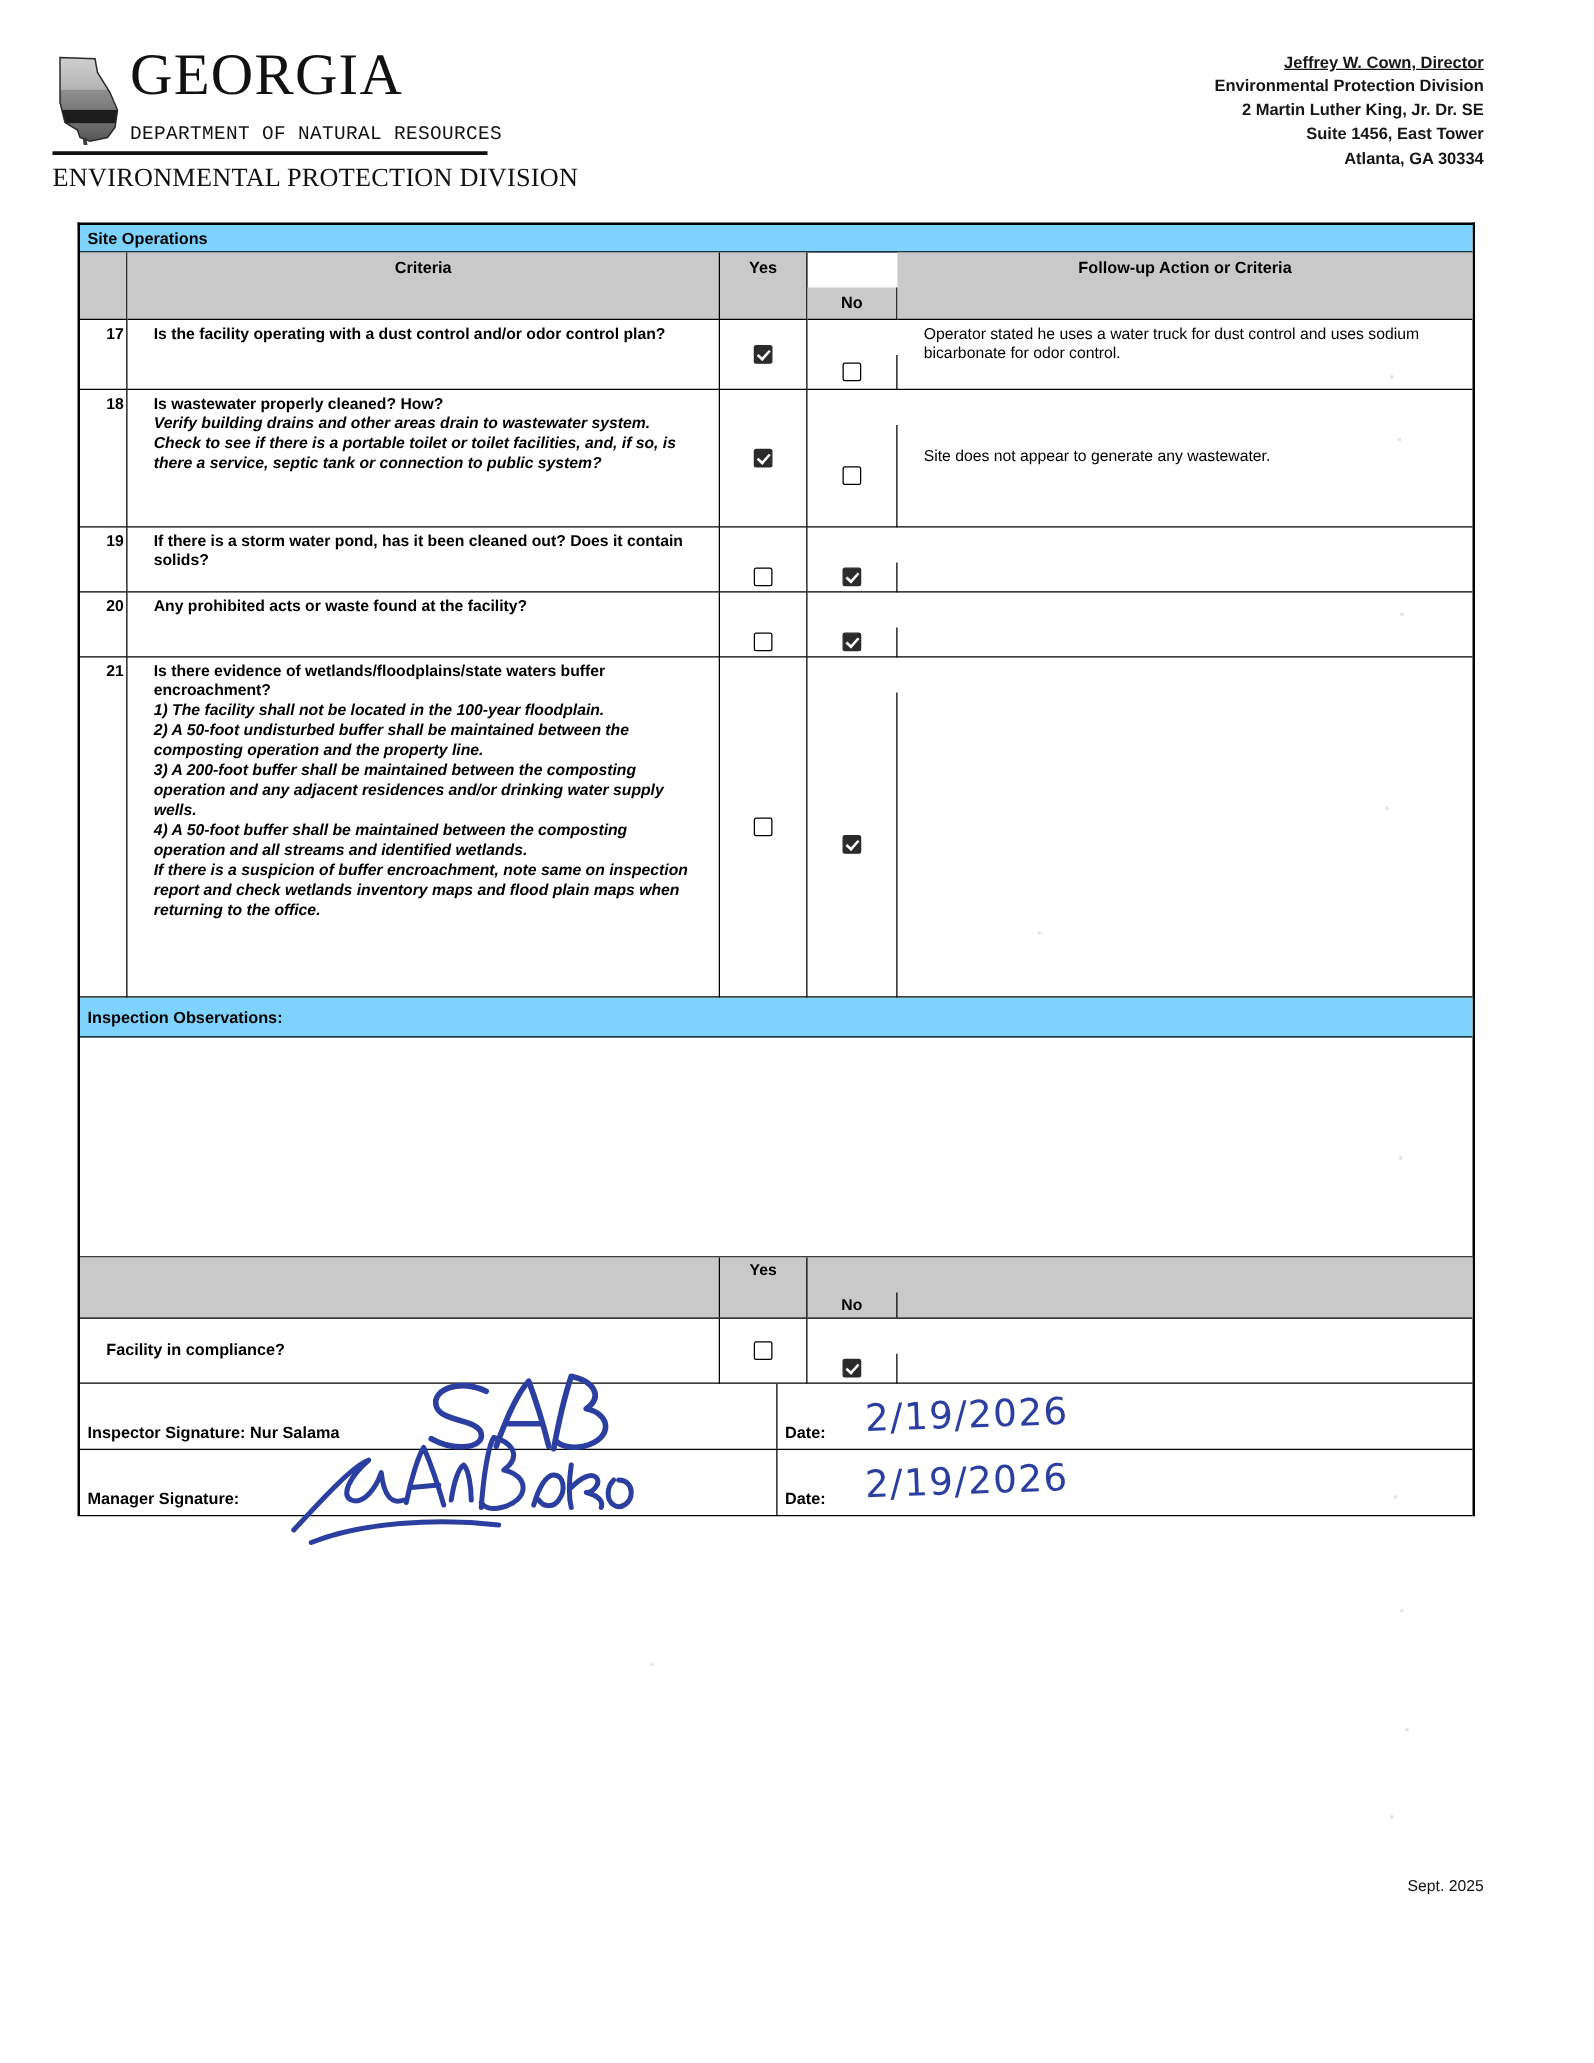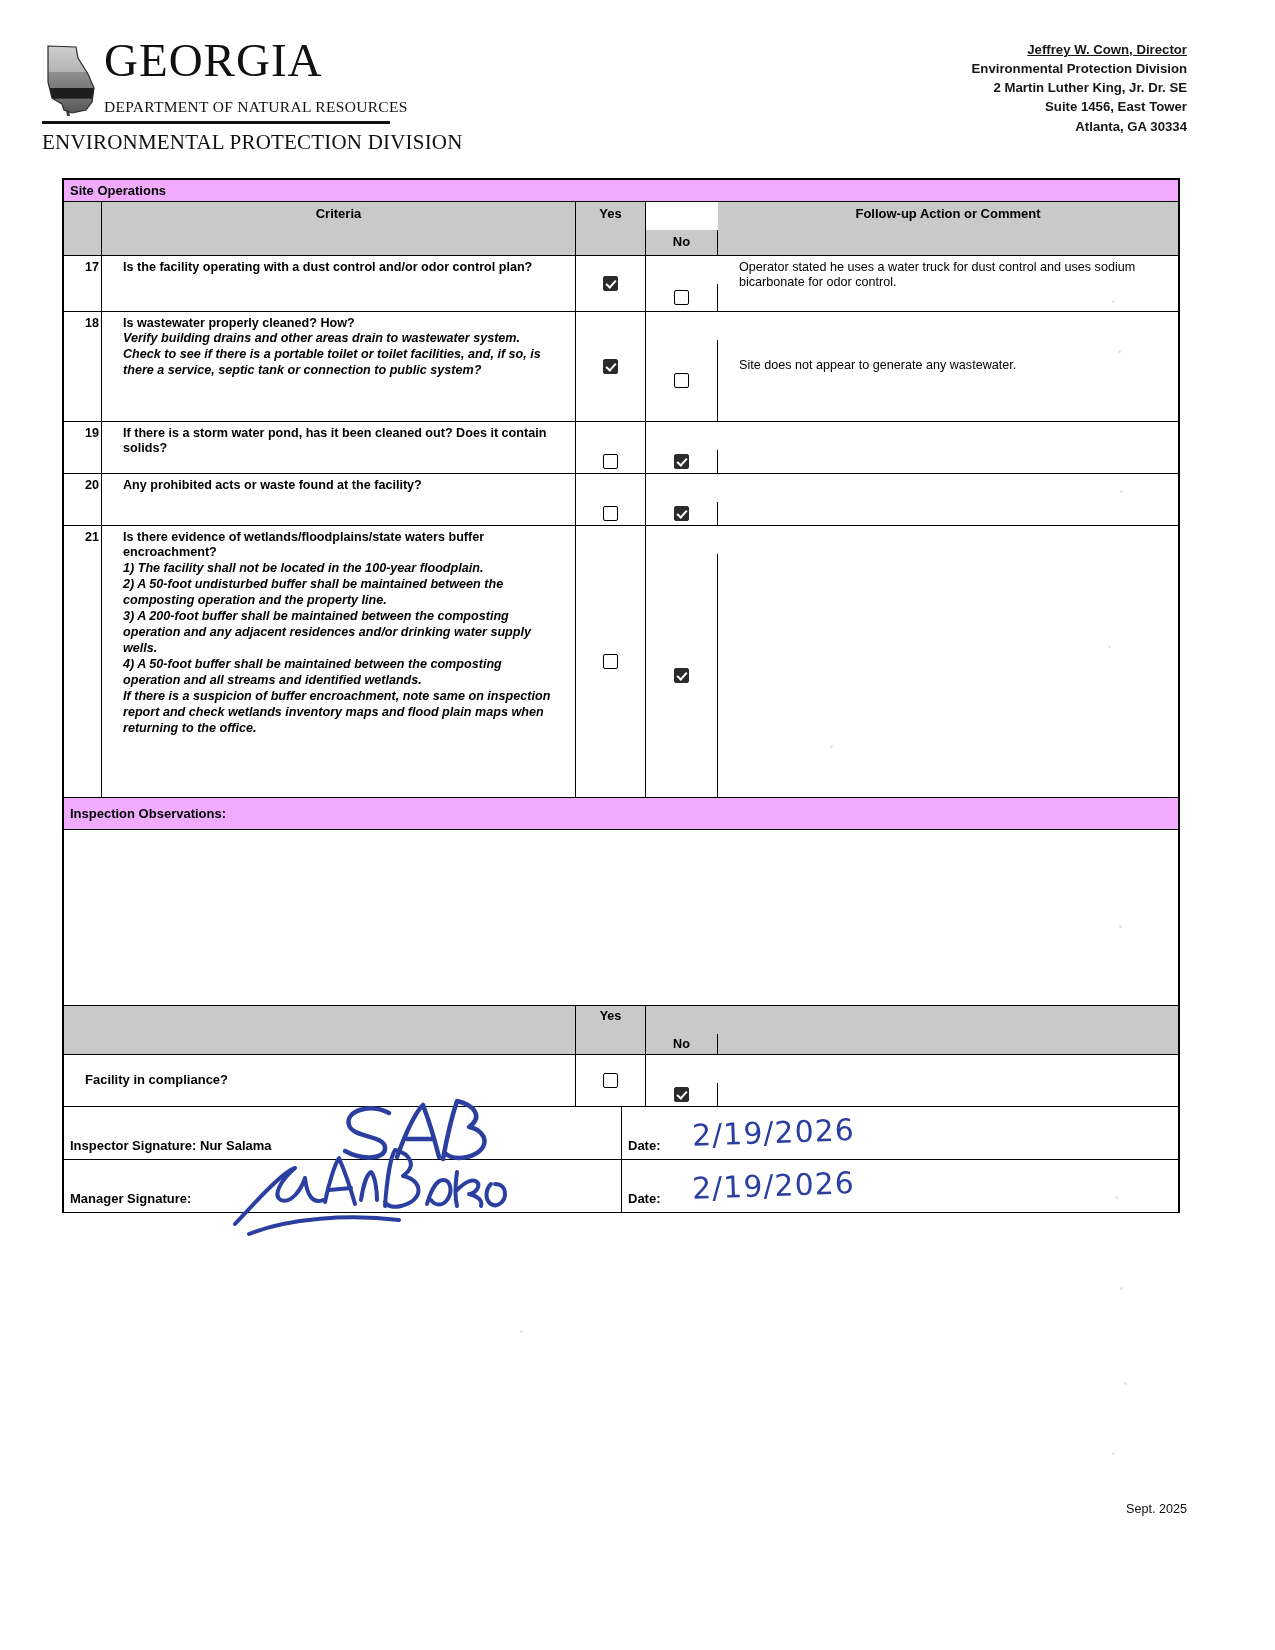--- a/index.html
+++ b/index.html
@@ -42,21 +42,21 @@
   .logo-words { flex: 1 1 auto; }
   .logo-georgia {
     font-family: "Liberation Serif", serif;
     font-size: 47px;
     letter-spacing: 1px;
     line-height: 0.95;
     font-weight: 400;
     color: #111;
   }
   .logo-dnr {
-    font-family: Liberation Serif, serif;
+    font-family: Liberation Mono, monospace;
     font-size: 15.5px;
     letter-spacing: 0.3px;
     color: #111;
     margin-top: 15px;
     white-space: nowrap;
   }
   .logo-rule {
     margin-top: 5px;
     margin-left: 0px;
     width: 348px;
@@ -102,21 +102,21 @@
     box-sizing: border-box;
     border-right: 1.5px solid #000;
     border-bottom: 1.5px solid #000;
     padding: 4px 21px;
     font-size: 12.6px;
     line-height: 1.27;
   }
   .cell.last { border-right: none; }
 
   .band {
-    background: #f0abfc;
+    background: #7dd3fc;
     border-bottom: 1.5px solid #000;
     font-weight: 700;
     font-size: 13px;
     padding: 3px 6px;
     box-sizing: border-box;
   }
   .band.thin { padding: 8px 6px; }
 
   .c-num   { width: 38px;  text-align: right; padding-right: 4px; font-weight: 700; font-size: 12.6px;}
   .c-crit  { width: 474px; }
@@ -292,21 +292,21 @@
 
 <div class="sheet">
 
   <div class="band">Site Operations</div>
 
   <div class="row">
     <div class="cell hdr-cell c-num"></div>
     <div class="cell hdr-cell c-crit">Criteria</div>
     <div class="cell hdr-cell c-yes">Yes</div>
     <div class="cell hdr-cell c-no">No</div>
-    <div class="cell hdr-cell c-cmt last">Follow-up Action or Comment</div>
+    <div class="cell hdr-cell c-cmt last">Follow-up Action or Criteria</div>
   </div>
 
   <div class="row" style="min-height:56px">
     <div class="cell c-num">17</div>
     <div class="cell c-crit">
       <div class="crit-title">Is the facility operating with a dust control and/or odor control plan?</div>
     </div>
     <div class="cell c-yes mid">
       <span class="chk on"></span>
     </div>

